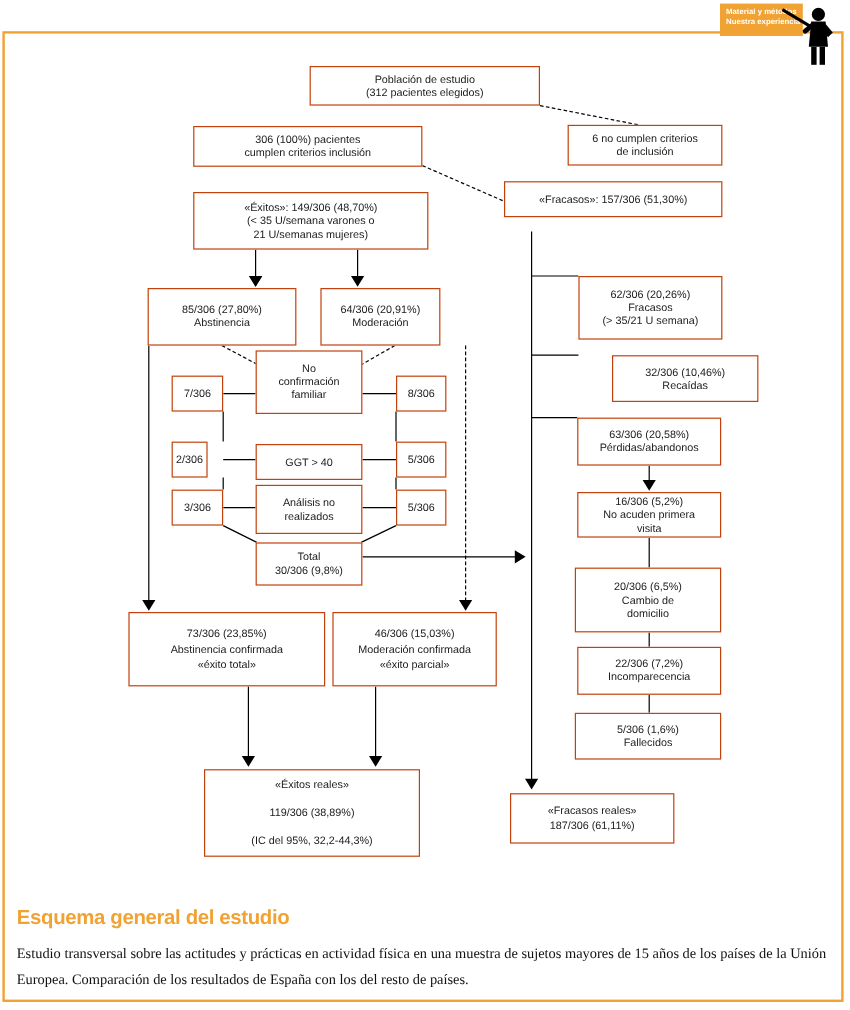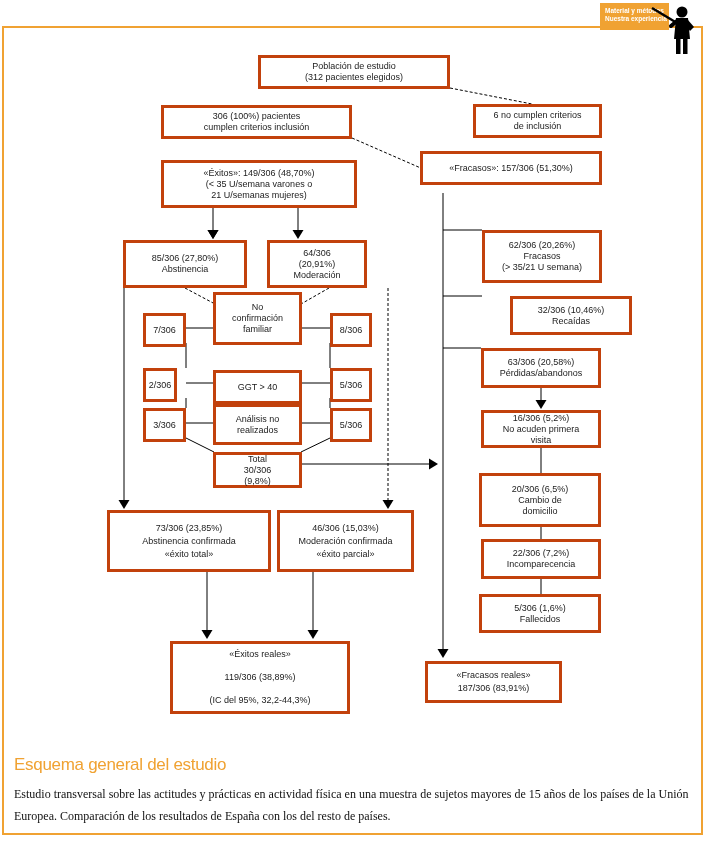--- a/index.html
+++ b/index.html
@@ -6,39 +6,39 @@
   body {
     width:708px; height:842px; position:relative; background:#ffffff;
     font-family:"Liberation Sans", sans-serif; overflow:hidden;
   }
   .frame {
     position:absolute; left:2px; top:26px; width:701px; height:809px;
     border:2px solid #F0A232; box-sizing:border-box;
   }
   .connectors { position:absolute; left:0; top:0; width:708px; height:842px; }
   .box {
-    position:absolute; background:#ffffff; border:3px solid #c2410c;
+    position:absolute; background:#ffffff; border:1px solid #c2410c;
     box-sizing:border-box; display:flex; align-items:center; justify-content:center;
     text-align:center; white-space:pre-line; font-size:9px; line-height:11px;
     color:#1b1b1b; letter-spacing:0px; padding:14px;
   }
   .box.roomy { line-height:23px; }
   .box.mid { line-height:13px; }
   .logo-board {
     position:absolute; left:600px; top:3px; width:69px; height:27px;
     background:#F0A232; box-sizing:border-box; padding:4px 0 0 5px;
   }
   .logo-board div {
     font-size:6.5px; line-height:8px; font-weight:bold; color:#ffffff;
     white-space:nowrap; overflow:hidden;
   }
   .logo-person { position:absolute; left:646px; top:2px; width:56px; height:54px; }
   .caption-title {
     position:absolute; left:14px; top:755px; color:#F0A232;
-    font-size:17px; font-weight:normal; letter-spacing:-0.3px;
+    font-size:17px; font-weight:bold; letter-spacing:-0.3px;
   }
   .caption-body {
     position:absolute; left:14px; top:783px; width:688px;
     font-family:"Liberation Serif", serif; font-size:12px; line-height:22px; color:#111;
   }
 </style>
 </head>
 <body>
 
 <div class="frame"></div>
@@ -124,21 +124,21 @@
 <div class="box mid" style="left:107px;top:510px;width:164px;height:62px">73/306 (23,85%)
 Abstinencia confirmada
 «éxito total»</div>
 <div class="box mid" style="left:277px;top:510px;width:137px;height:62px">46/306 (15,03%)
 Moderación confirmada
 «éxito parcial»</div>
 <div class="box roomy" style="left:170px;top:641px;width:180px;height:73px">«Éxitos reales»
 119/306 (38,89%)
 (IC del 95%, 32,2-44,3%)</div>
 <div class="box mid" style="left:425px;top:661px;width:137px;height:42px">«Fracasos reales»
-187/306 (83,91%)</div>
+187/306 (61,11%)</div>
 <div class="box" style="left:482px;top:230px;width:120px;height:53px">62/306 (20,26%)
 Fracasos
 (&gt; 35/21 U semana)</div>
 <div class="box" style="left:510px;top:296px;width:122px;height:39px">32/306 (10,46%)
 Recaídas</div>
 <div class="box" style="left:481px;top:348px;width:120px;height:40px">63/306 (20,58%)
 Pérdidas/abandonos</div>
 <div class="box" style="left:481px;top:410px;width:120px;height:38px">16/306 (5,2%)
 No acuden primera visita</div>
 <div class="box" style="left:479px;top:473px;width:122px;height:54px">20/306 (6,5%)

